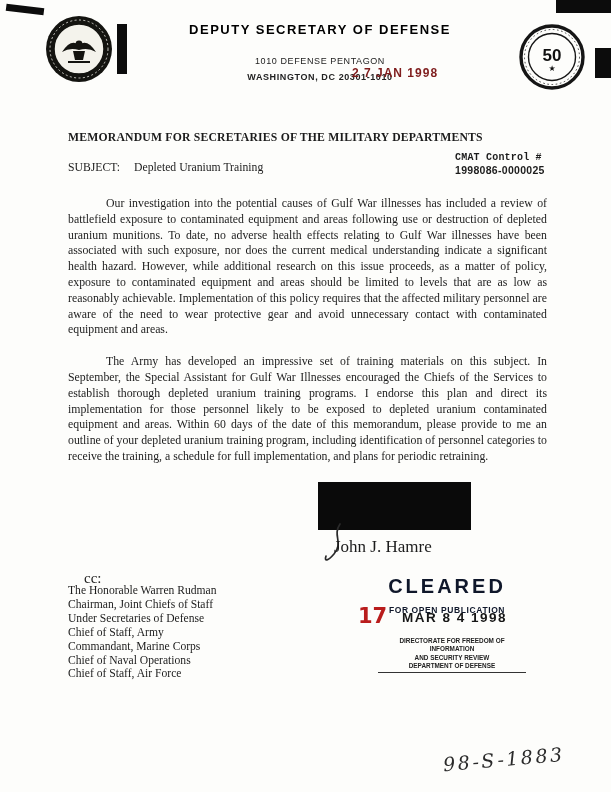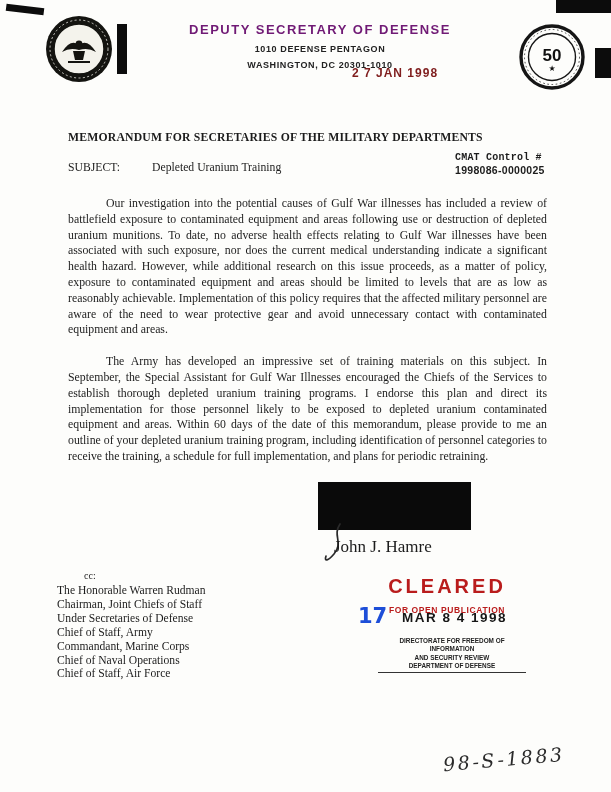--- a/index.html
+++ b/index.html
@@ -17,51 +17,51 @@
   .artifact { background:#0c0c0c; position:absolute; }
   .mark-tl { left:6px; top:6px; width:38px; height:7px; transform:rotate(7deg); }
   .mark-tr { left:556px; top:0; width:55px; height:13px; }
   .mark-left-bar { left:117px; top:24px; width:10px; height:50px; }
   .mark-right-bar { left:595px; top:48px; width:16px; height:30px; }
 
   
   .seal-left { left:44px; top:14px; }
   .seal-right { left:519px; top:24px; }
   .letterhead { left:155px; top:22px; width:330px; text-align:center; font-family:"Liberation Sans", sans-serif; }
-  .letterhead .title { font-size:13px; font-weight:bold; letter-spacing:1.5px; color:#701a75; }
-  .letterhead .addr { font-size:9px; font-weight:bold; letter-spacing:0.6px; margin-top:7px; color:#222; }
+  .letterhead .title { font-size:13px; font-weight:bold; letter-spacing:1.5px; color:#000000; }
+  .letterhead .addr { font-size:9px; font-weight:normal; letter-spacing:0.6px; margin-top:19px; color:#222; }
   .letterhead .addr2 { font-size:9px; font-weight:bold; letter-spacing:0.6px; margin-top:6px; color:#222; }
   .date-stamp { left:352px; top:66px; font-family:"Liberation Sans", sans-serif; font-size:12px; font-weight:bold; letter-spacing:1px; color:#7f1d1d; }
 
   
   .memo-line { left:68px; top:131px; font-size:11.7px; letter-spacing:0.2px;font-weight:bold; }
   .subject-line { left:68px; top:161px; font-size:11.7px; }
-  .subject-line .val { margin-left:32px; }
+  .subject-line .val { margin-left:14px; }
   .cmat { left:455px; top:152px; width:130px; font-family:"Liberation Sans", sans-serif; }
   .cmat .lbl { font-size:10px; font-weight:bold; letter-spacing:0.2px;font-family:Liberation Mono, monospace; }
   .cmat .num { font-size:10.5px; font-weight:bold; margin-top:1px; letter-spacing:0.3px; }
 
   
   .body-text { left:68px; top:196px; width:479px; font-size:11.8px; line-height:15.8px; text-align:justify; }
   .body-text p { text-indent:38px; margin-bottom:16px; }
 
   
   .redaction { left:318px; top:482px; width:153px; height:48px; background:#0a0a0a; }
   .sig-swoosh { left:318px; top:520px; }
   .sig-name { left:334px; top:537px; font-size:17px; }
 
   
-  .cc-label { left:84px; top:570px; font-size:10px; }
-  .cc-list { left:57px; top:584px; font-size:11.6px; line-height:13.9px; list-style:none; }
+  .cc-label { left:84px; top:570px; font-size:15px; }
+  .cc-list { left:68px; top:584px; font-size:11.6px; line-height:13.9px; list-style:none; }
 
   
-  .cleared-stamp { left:368px; top:575px; width:158px; text-align:center; font-family:"Liberation Sans", sans-serif; color:#b91c1c; }
+  .cleared-stamp { left:368px; top:575px; width:158px; text-align:center; font-family:"Liberation Sans", sans-serif; color:#0f172a; }
   .cleared-stamp .big { font-size:20px; font-weight:bold; letter-spacing:3px; }
   .cleared-stamp .sub { font-size:8.5px; font-weight:bold; letter-spacing:0.6px; margin-top:7px; }
-  .stamp-17 { left:358px; top:604px; font-family:"DejaVu Sans", sans-serif; font-size:21px; font-weight:bold; color:#1d4ed8; }
+  .stamp-17 { left:358px; top:604px; font-family:"DejaVu Sans", sans-serif; font-size:21px; font-weight:bold; color:#b91c1c; }
   .stamp-date { left:402px; top:610px; font-family:"Liberation Sans", sans-serif; font-size:13.5px; font-weight:bold; letter-spacing:1.5px; color:#161616; }
   .directorate { left:378px; top:637px; width:148px; text-align:center;
     font-family:"Liberation Sans", sans-serif; font-size:6.4px; font-weight:bold;
     line-height:8.3px; color:#222; border-bottom:1.5px solid #333; padding-bottom:2px; }
 
   .handwritten-ref { left:443px; top:748px; font-family:"DejaVu Serif", serif; font-style:italic;
     font-size:19px; letter-spacing:2.5px; color:#2a2a2a; transform:rotate(-5deg); }
 </style>
 </head>
 <body>

